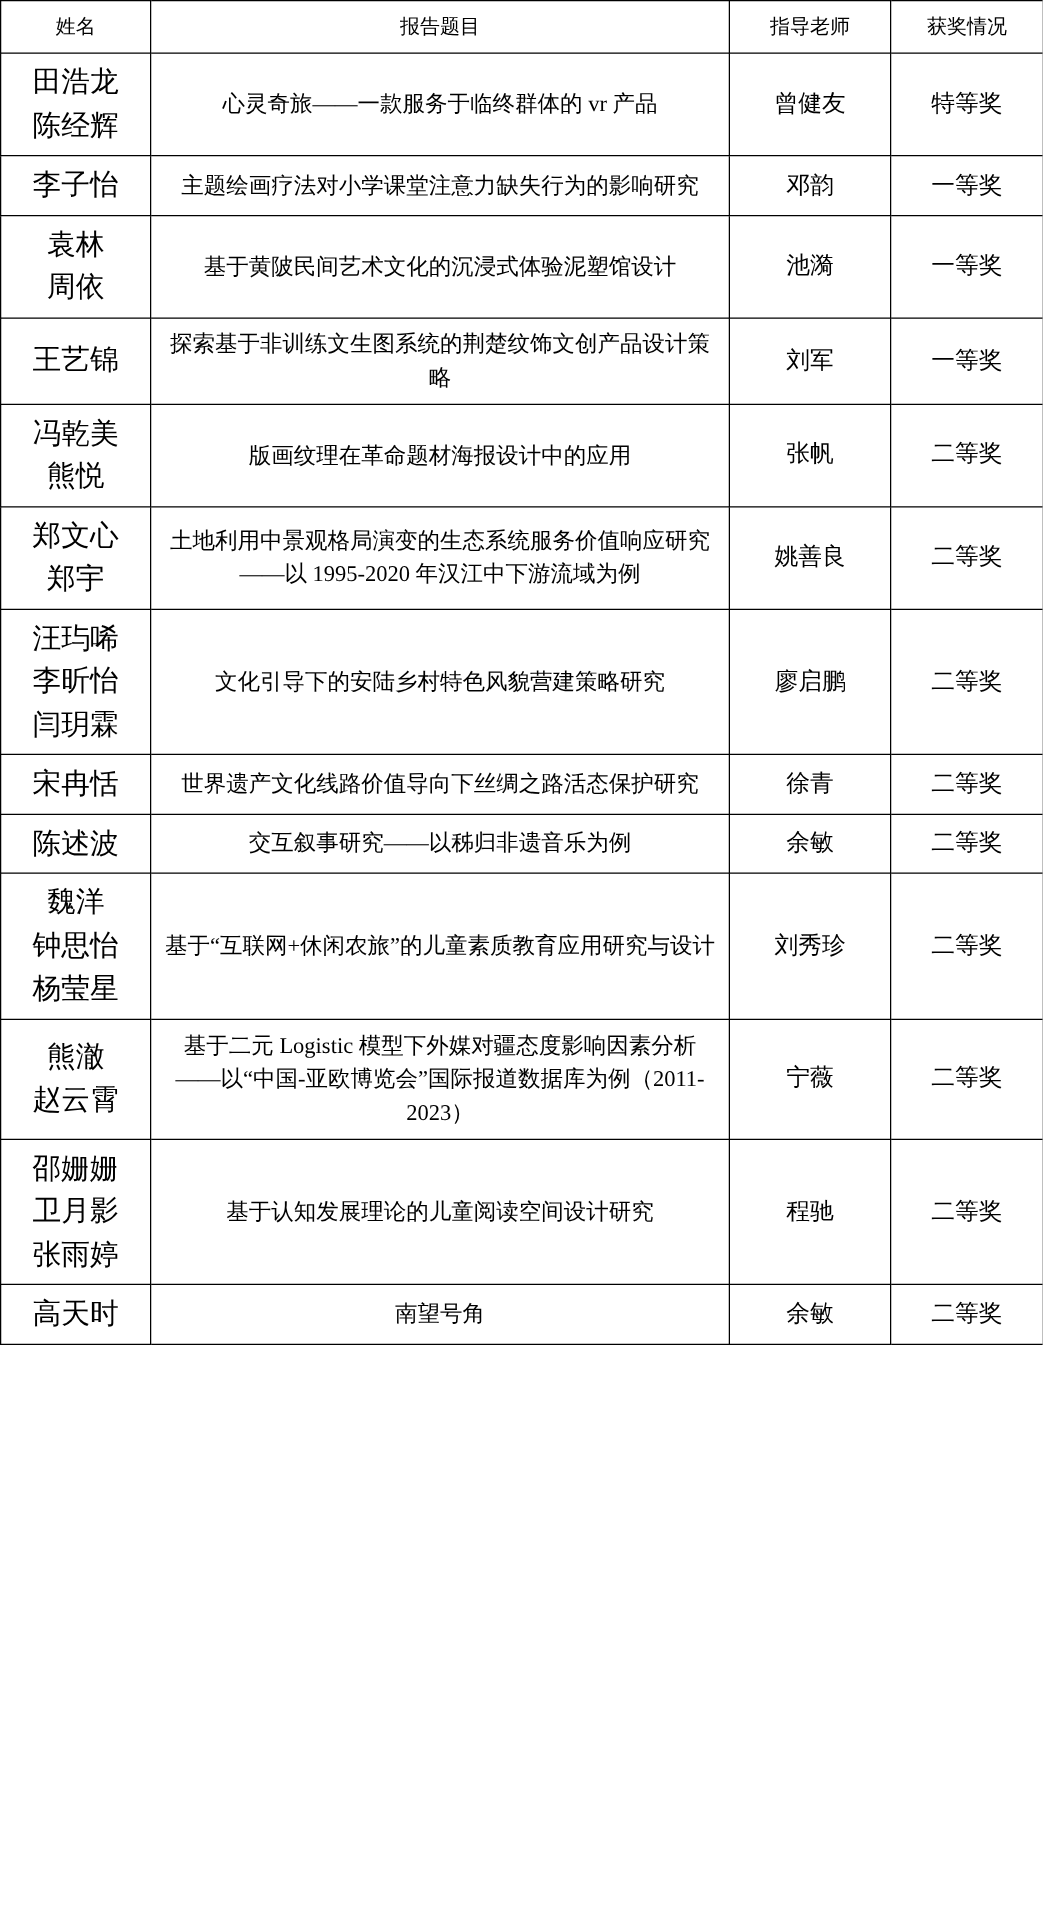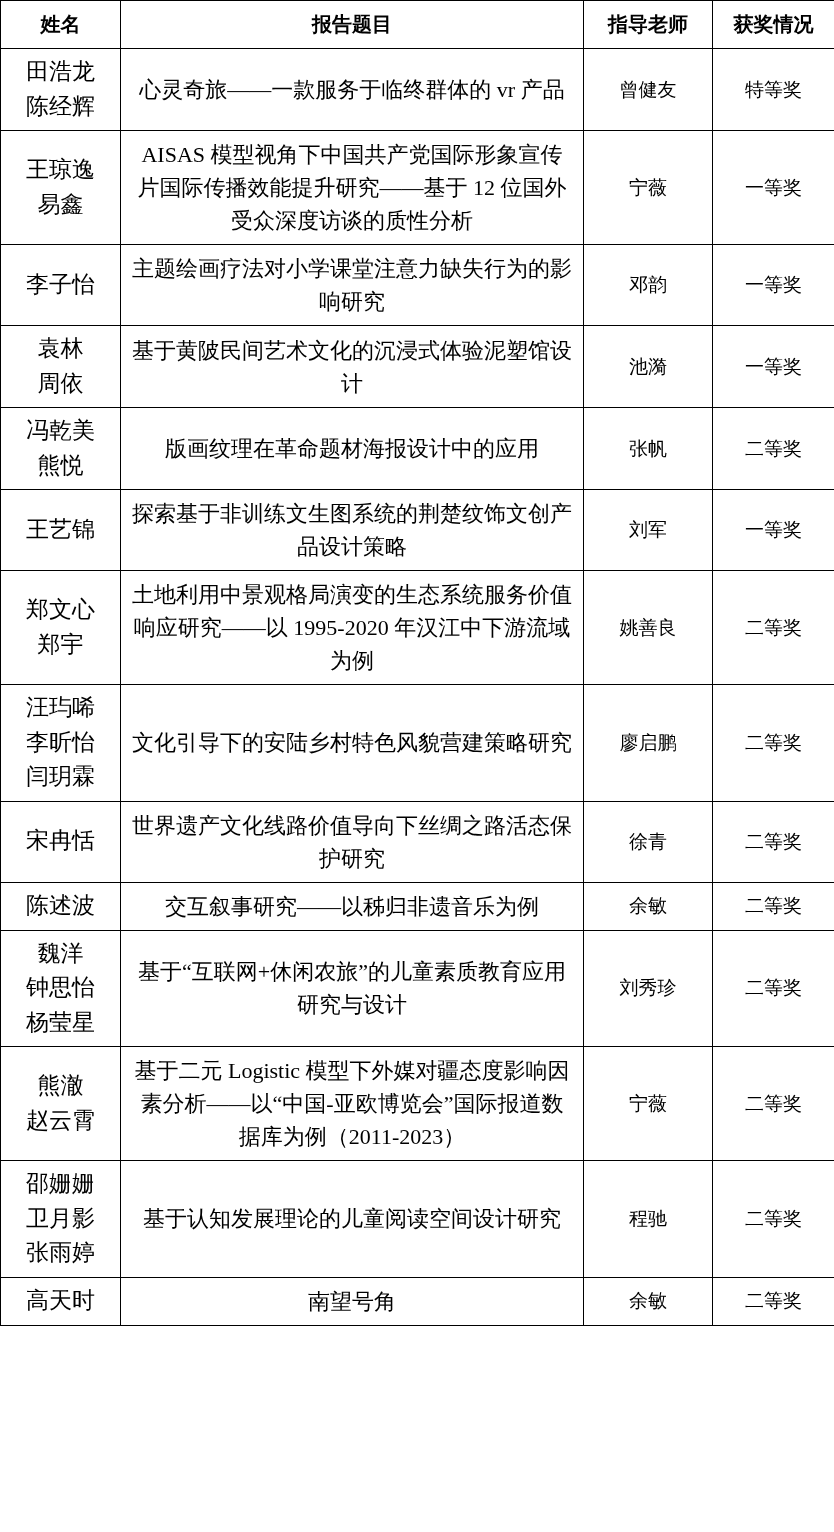--- a/index.html
+++ b/index.html
@@ -25,26 +25,26 @@
   #award-table th,
   #award-table td {
     border: 1px solid #000000;
     text-align: center;
     vertical-align: middle;
     padding: 6px 4px;
     font-size: 19px;
     line-height: 1.45;
   }
   #award-table thead th {
-    font-weight: bold;
-    font-size: 20px;
+    font-weight: normal;
+    font-size: 16px;
     padding: 9px 4px;
   }
   #award-table td.title-cell {
-    font-size: 22px;
+    font-size: 18px;
     line-height: 1.5;
     padding: 7px 10px;
   }
   #award-table td.name-cell {
     font-size: 23px;
     line-height: 1.5;
   }
   .stack-line { display: block; white-space: nowrap; }
 </style>
 </head>
@@ -70,60 +70,51 @@
         <td class="name-cell">
           <span class="stack-line">田浩龙</span>
           <span class="stack-line">陈经辉</span>
         </td>
         <td class="title-cell">心灵奇旅——一款服务于临终群体的 vr 产品</td>
         <td>曾健友</td>
         <td>特等奖</td>
       </tr>
       <tr>
         <td class="name-cell">
-          <span class="stack-line">王琼逸</span>
-          <span class="stack-line">易鑫</span>
-        </td>
-        <td class="title-cell">AISAS 模型视角下中国共产党国际形象宣传片国际传播效能提升研究——基于 12 位国外受众深度访谈的质性分析</td>
-        <td>宁薇</td>
-        <td>一等奖</td>
-      </tr>
-      <tr>
-        <td class="name-cell">
           <span class="stack-line">李子怡</span>
         </td>
         <td class="title-cell">主题绘画疗法对小学课堂注意力缺失行为的影响研究</td>
         <td>邓韵</td>
         <td>一等奖</td>
       </tr>
       <tr>
         <td class="name-cell">
           <span class="stack-line">袁林</span>
           <span class="stack-line">周依</span>
         </td>
         <td class="title-cell">基于黄陂民间艺术文化的沉浸式体验泥塑馆设计</td>
         <td>池漪</td>
         <td>一等奖</td>
       </tr>
       <tr>
         <td class="name-cell">
+          <span class="stack-line">王艺锦</span>
+        </td>
+        <td class="title-cell">探索基于非训练文生图系统的荆楚纹饰文创产品设计策略</td>
+        <td>刘军</td>
+        <td>一等奖</td>
+      </tr>
+      <tr>
+        <td class="name-cell">
           <span class="stack-line">冯乾美</span>
           <span class="stack-line">熊悦</span>
         </td>
         <td class="title-cell">版画纹理在革命题材海报设计中的应用</td>
         <td>张帆</td>
         <td>二等奖</td>
-      </tr>
-      <tr>
-        <td class="name-cell">
-          <span class="stack-line">王艺锦</span>
-        </td>
-        <td class="title-cell">探索基于非训练文生图系统的荆楚纹饰文创产品设计策略</td>
-        <td>刘军</td>
-        <td>一等奖</td>
       </tr>
       <tr>
         <td class="name-cell">
           <span class="stack-line">郑文心</span>
           <span class="stack-line">郑宇</span>
         </td>
         <td class="title-cell">土地利用中景观格局演变的生态系统服务价值响应研究——以 1995-2020 年汉江中下游流域为例</td>
         <td>姚善良</td>
         <td>二等奖</td>
       </tr>

